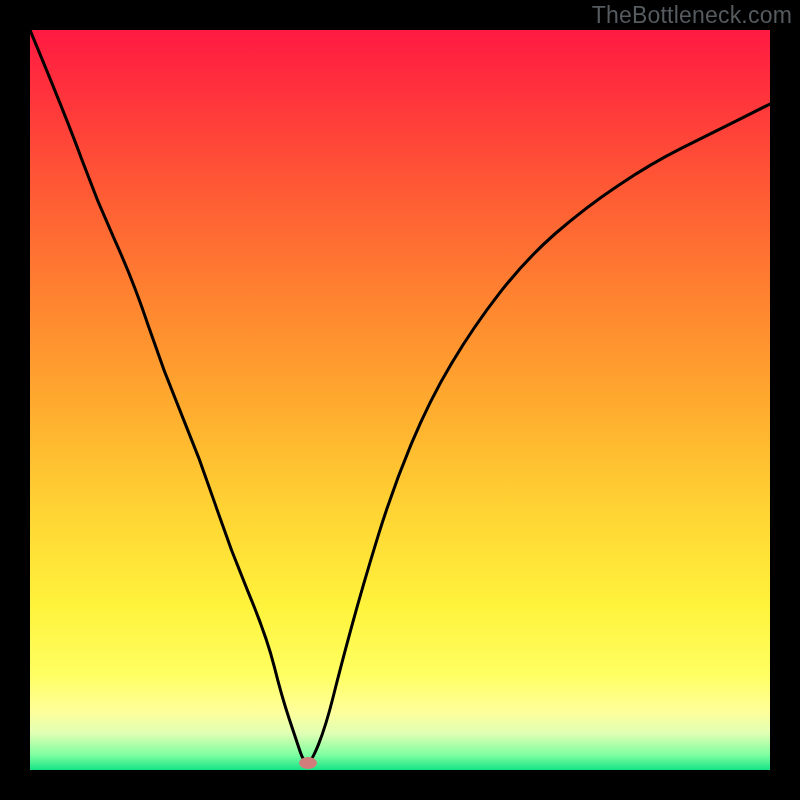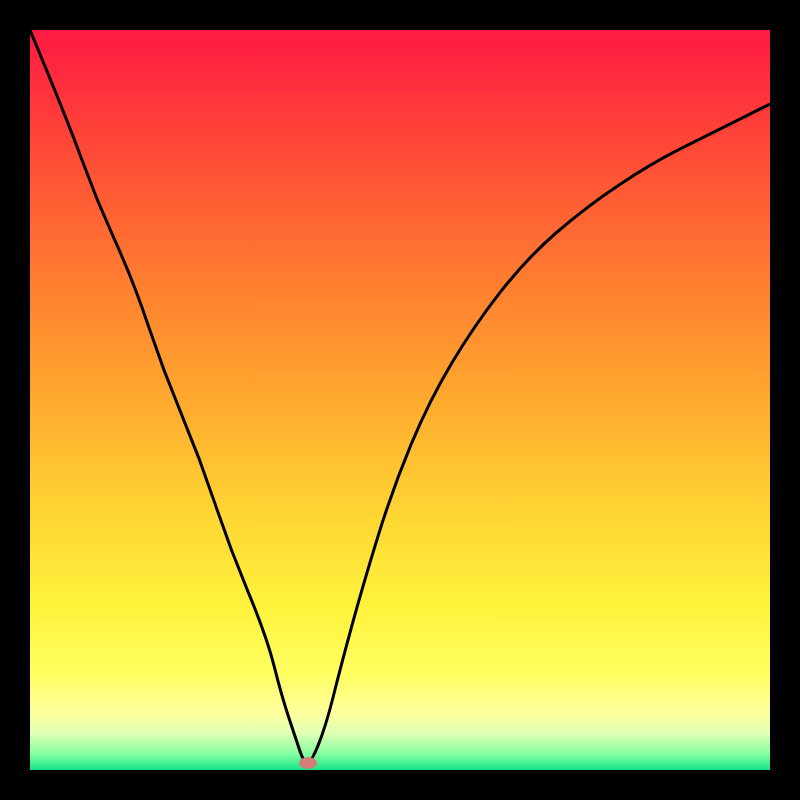--- a/index.html
+++ b/index.html
@@ -56,20 +56,21 @@
     border-radius: 50%;
     background: #d07d7b;
     transform: translate(-50%, -50%);
     z-index: 5;
   }
 </style>
 </head>
 <body>
 
 <div class="frame">
+  <div class="watermark">TheBottleneck.com</div>
 
   <div class="plot">
     <div class="gradient" id="gradient">
         <div class="band" style="top: 0px; height: 51.8px; background: linear-gradient(rgb(255, 26, 66), rgb(255, 46, 61));"></div>
         <div class="band" style="top: 51.8px; height: 96.2px; background: linear-gradient(rgb(255, 46, 61), rgb(255, 85, 53));"></div>
         <div class="band" style="top: 148px; height: 111px; background: linear-gradient(rgb(255, 85, 53), rgb(255, 128, 48));"></div>
         <div class="band" style="top: 259px; height: 111px; background: linear-gradient(rgb(255, 128, 48), rgb(255, 169, 46));"></div>
         <div class="band" style="top: 370px; height: 111px; background: linear-gradient(rgb(255, 169, 46), rgb(255, 212, 51));"></div>
         <div class="band" style="top: 481px; height: 96.2px; background: linear-gradient(rgb(255, 212, 51), rgb(255, 243, 60));"></div>
         <div class="band" style="top: 577.2px; height: 66.6px; background: linear-gradient(rgb(255, 243, 60), rgb(255, 255, 98));"></div>

